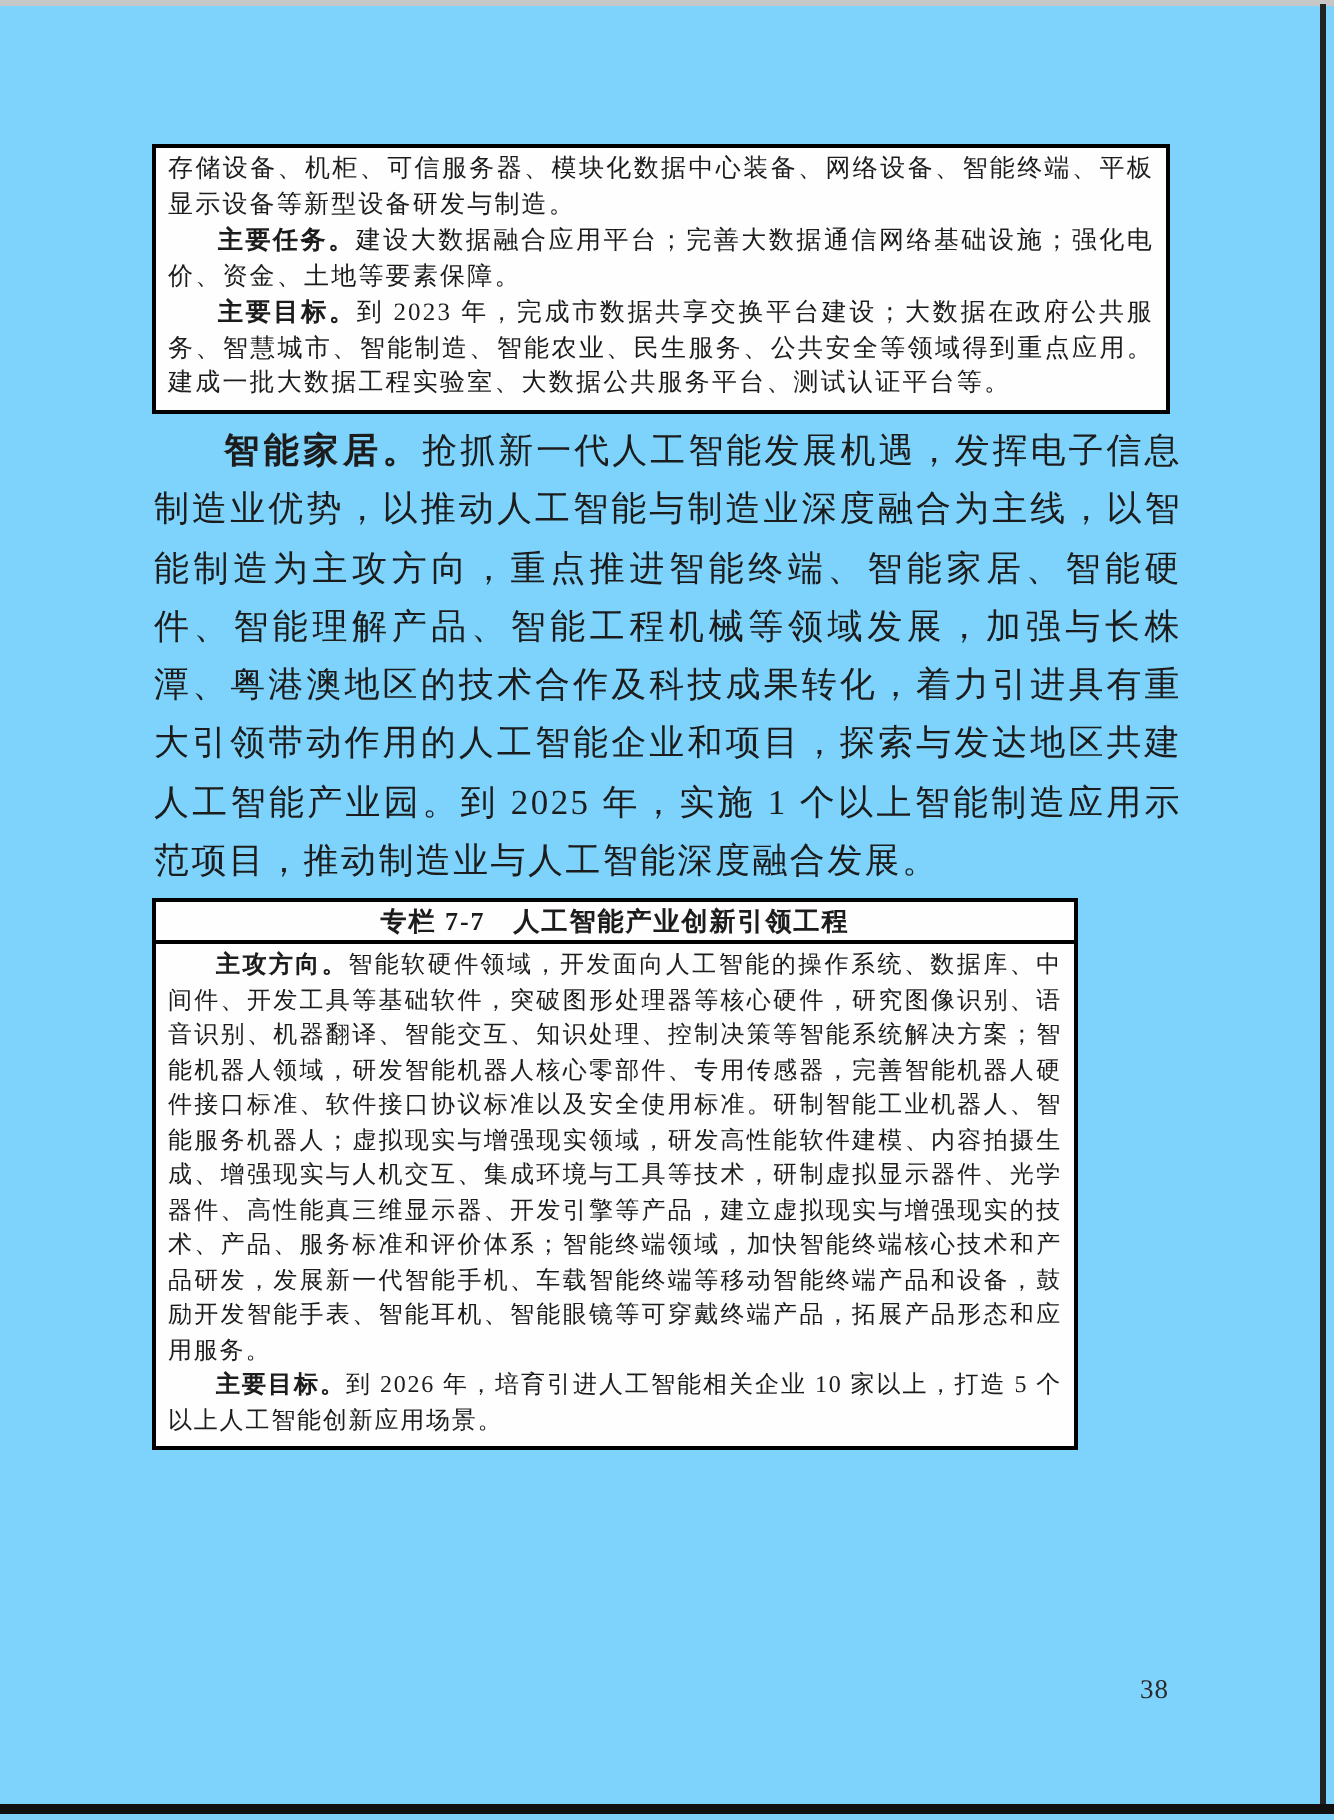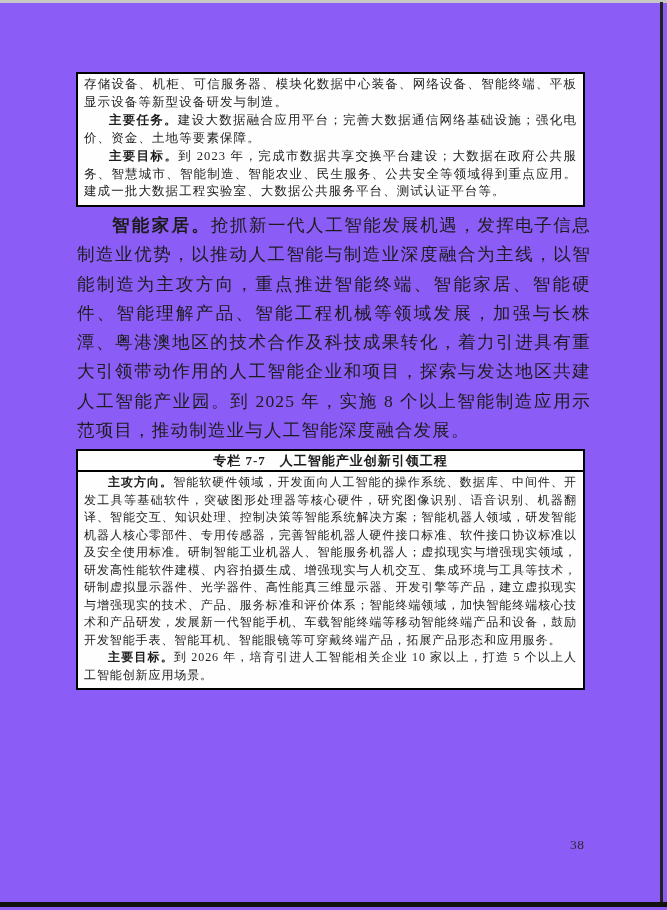--- a/index.html
+++ b/index.html
@@ -4,35 +4,35 @@
 <style>
   html, body { margin: 0; padding: 0; }
   body {
     width: 667px; height: 910px;
     background: #ffffff;
     overflow: hidden;
     font-family: "Liberation Serif", serif;
     color: #1c1c1c;
     position: relative;
   }
-  .scan { position: absolute; inset: 0; background: #8b5cf6; text-decoration: underline; }
+  .scan { position: absolute; inset: 0; background: #7dd3fc; text-decoration: underline; }
 
   
   .edge-top    { position: absolute; left: 0; top: 0; width: 667px; height: 3px; background: #c7c7c7; }
   .edge-right  { position: absolute; left: 660px; top: 2px; width: 3px; height: 905px; background: #222222; }
   .edge-bottom { position: absolute; left: 0; top: 902px; width: 667px; height: 5px; background: #111111; }
 
   .box {
     position: absolute;
     border: 2px solid #000000;
     box-sizing: border-box;
     background: #fefefe;
   }
   .box1 { left: 76px; top: 72px;  width: 509px; }
-  .box2 { left: 76px; top: 449px; width: 509px; }
+  .box2 { left: 76px; top: 449px; width: 463px; }
 
   .box-body { padding: 2px 6px 4px 6px; }
 
   p.small {
     margin: 0;
     font-size: 12.5px;
     line-height: 17.9px;
     letter-spacing: 1.1px;
     text-align: justify;
     text-justify: inter-character;
@@ -84,21 +84,21 @@
   <div class="edge-bottom"></div>
 
   <div class="box box1">
     <div class="box-body">
       <p class="small noindent"><span>存储设备、机柜、可信服务器、模块化数据中心装备、网络设备、智能终端、平板显示设备等新型设备研发与制造。</span></p>
       <p class="small"><span class="lead">主要任务。</span><span>建设大数据融合应用平台；完善大数据通信网络基础设施；强化电价、资金、土地等要素保障。</span></p>
       <p class="small"><span class="lead">主要目标。</span><span>到 2023 年，完成市数据共享交换平台建设；大数据在政府公共服务、智慧城市、智能制造、智能农业、民生服务、公共安全等领域得到重点应用。建成一批大数据工程实验室、大数据公共服务平台、测试认证平台等。</span></p>
     </div>
   </div>
 
-  <p class="bodytext"><span class="lead">智能家居。</span><span>抢抓新一代人工智能发展机遇，发挥电子信息制造业优势，以推动人工智能与制造业深度融合为主线，以智能制造为主攻方向，重点推进智能终端、智能家居、智能硬件、智能理解产品、智能工程机械等领域发展，加强与长株潭、粤港澳地区的技术合作及科技成果转化，着力引进具有重大引领带动作用的人工智能企业和项目，探索与发达地区共建人工智能产业园。到 2025 年，实施 8 个以上智能制造应用示范项目，推动制造业与人工智能深度融合发展。</span></p>
+  <p class="bodytext"><span class="lead">智能家居。</span><span>抢抓新一代人工智能发展机遇，发挥电子信息制造业优势，以推动人工智能与制造业深度融合为主线，以智能制造为主攻方向，重点推进智能终端、智能家居、智能硬件、智能理解产品、智能工程机械等领域发展，加强与长株潭、粤港澳地区的技术合作及科技成果转化，着力引进具有重大引领带动作用的人工智能企业和项目，探索与发达地区共建人工智能产业园。到 2025 年，实施 1 个以上智能制造应用示范项目，推动制造业与人工智能深度融合发展。</span></p>
 
   <div class="box box2">
     <div class="box-title">专栏 7-7　人工智能产业创新引领工程</div>
     <div class="box-body">
       <p class="small"><span class="lead">主攻方向。</span><span>智能软硬件领域，开发面向人工智能的操作系统、数据库、中间件、开发工具等基础软件，突破图形处理器等核心硬件，研究图像识别、语音识别、机器翻译、智能交互、知识处理、控制决策等智能系统解决方案；智能机器人领域，研发智能机器人核心零部件、专用传感器，完善智能机器人硬件接口标准、软件接口协议标准以及安全使用标准。研制智能工业机器人、智能服务机器人；虚拟现实与增强现实领域，研发高性能软件建模、内容拍摄生成、增强现实与人机交互、集成环境与工具等技术，研制虚拟显示器件、光学器件、高性能真三维显示器、开发引擎等产品，建立虚拟现实与增强现实的技术、产品、服务标准和评价体系；智能终端领域，加快智能终端核心技术和产品研发，发展新一代智能手机、车载智能终端等移动智能终端产品和设备，鼓励开发智能手表、智能耳机、智能眼镜等可穿戴终端产品，拓展产品形态和应用服务。</span></p>
       <p class="small"><span class="lead">主要目标。</span><span>到 2026 年，培育引进人工智能相关企业 10 家以上，打造 5 个以上人工智能创新应用场景。</span></p>
     </div>
   </div>
 
   <div class="pageno">38</div>

